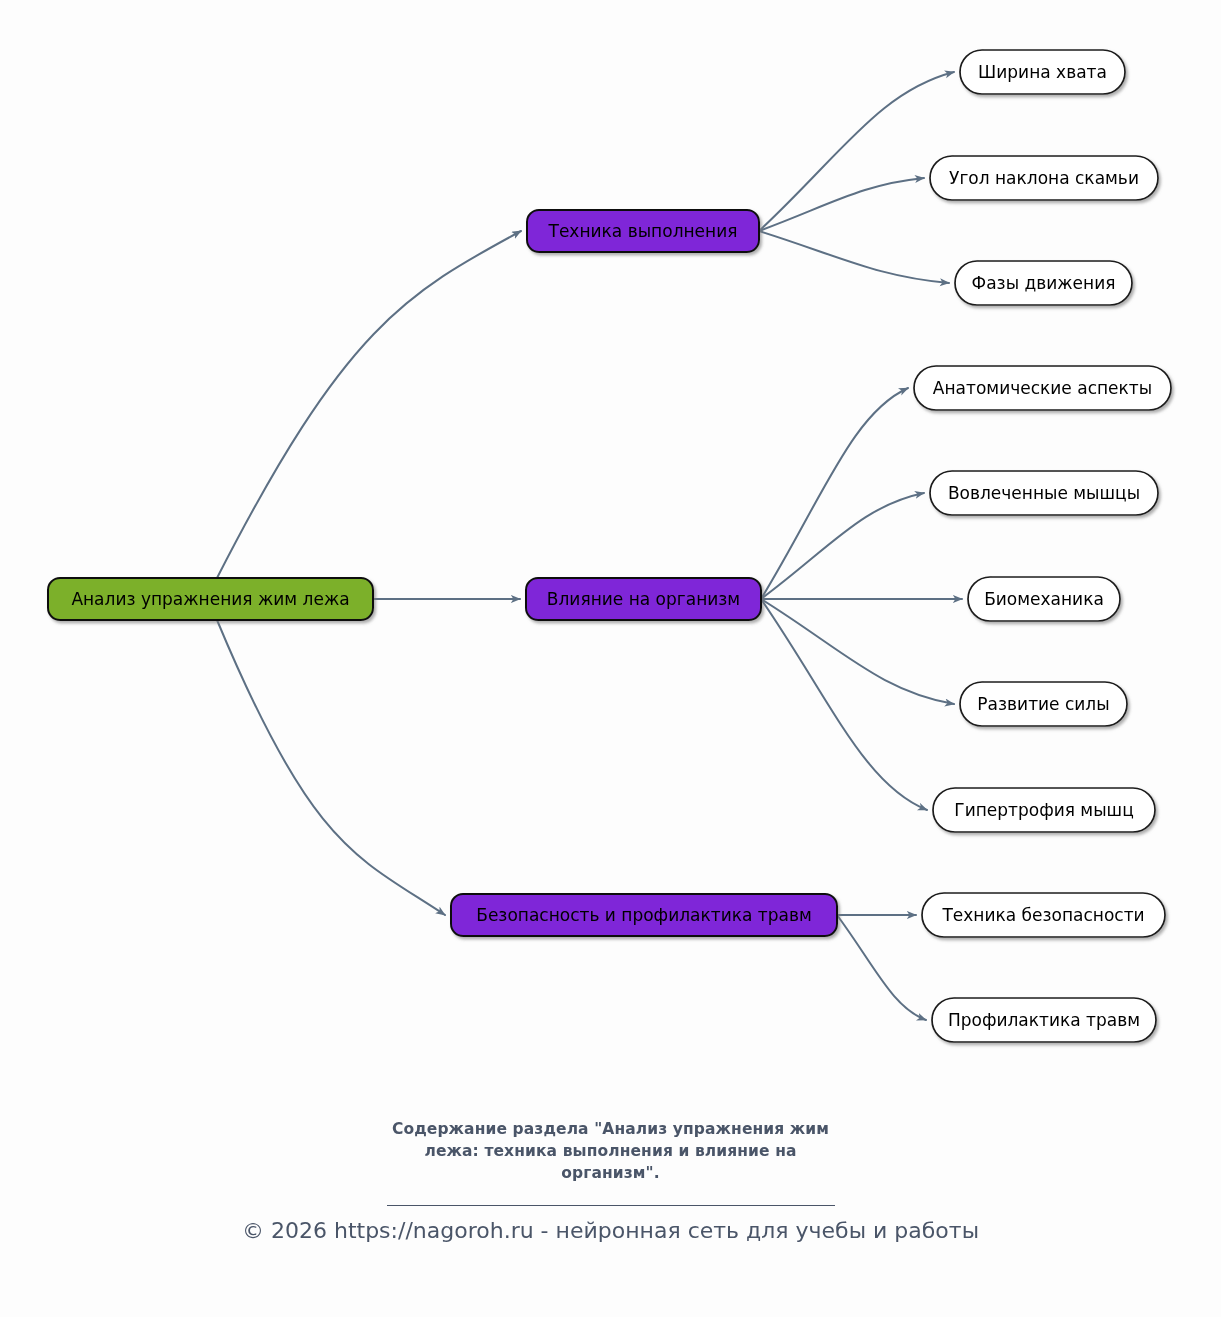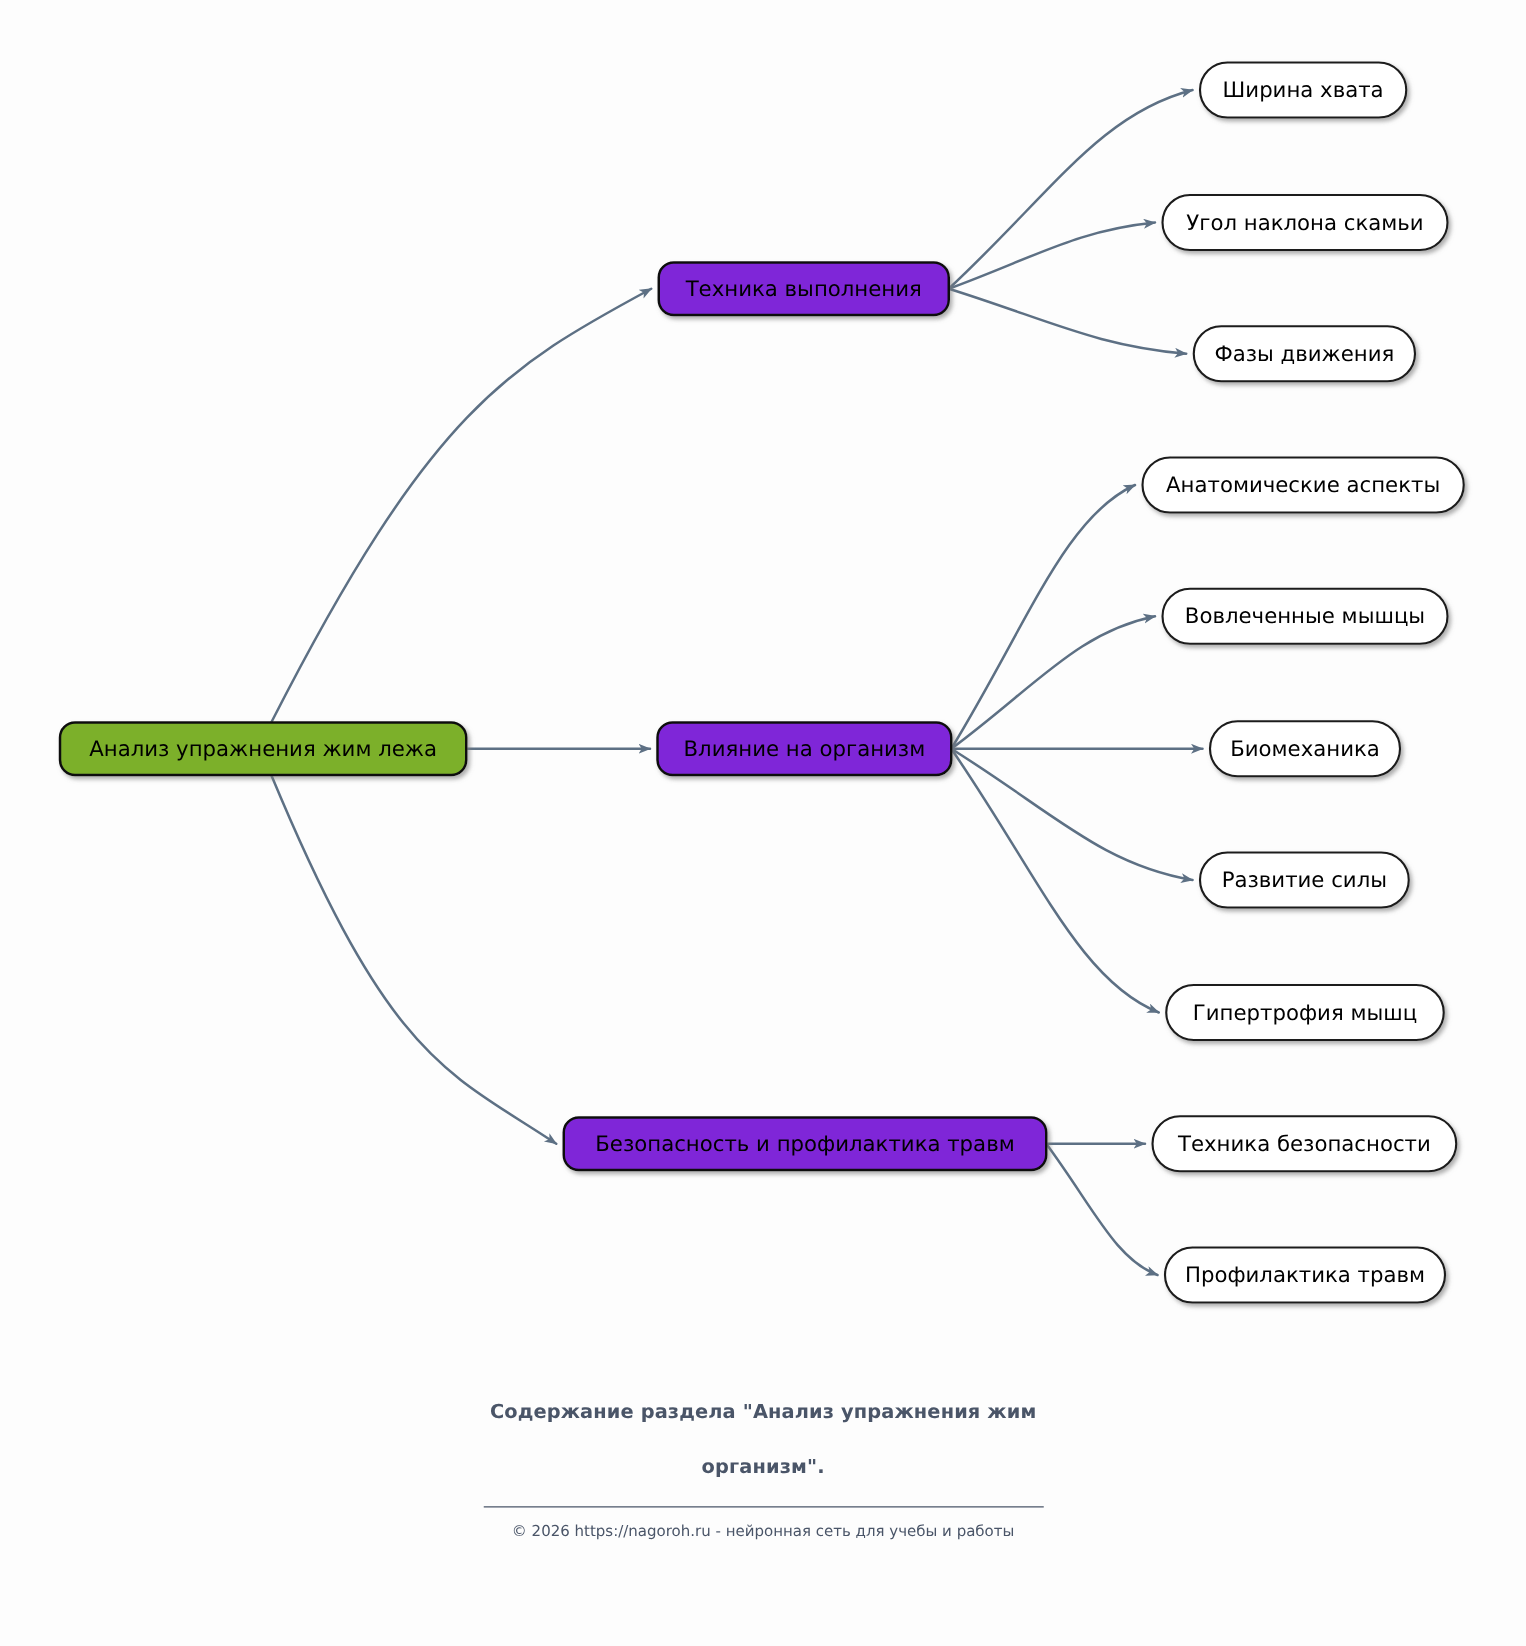--- a/index.html
+++ b/index.html
@@ -85,21 +85,21 @@
     margin: 21px auto 0 auto;
     border-top: 1.6px solid #4a5568;
   }
   .footer-credit {
     position: absolute;
     left: 0;
     top: 1218px;
     width: 1221px;
     text-align: center;
     font-family: "DejaVu Sans", "Liberation Sans", sans-serif;
-    font-size: 12px;
+    font-size: 22px;
     color: #4a5568;
   }
 </style>
 </head>
 <body>
 
 <div id="mindmap-root">
   <svg class="map-canvas" viewBox="0 0 1221 1317">
     <defs>
       <marker id="arrow-head" markerWidth="12" markerHeight="12" refX="9.2" refY="4" orient="auto" markerUnits="userSpaceOnUse">
@@ -181,20 +181,20 @@
         <g>
           <rect x="932" y="998" width="224" height="44" rx="22" ry="22" class="node-shape-leaf" filter="url(#node-shadow)"></rect>
           <text x="1044" y="1021" class="node-text node-text-leaf">Профилактика травм</text>
         </g>
       </g>
   </svg>
 
   <div class="caption-block">
     <div class="caption-text">
       <span>Содержание раздела "Анализ упражнения жим</span><br>
-      <br>
+      <span>лежа: техника выполнения и влияние на</span><br>
       <span>организм".</span>
     </div>
     <div class="caption-divider"></div>
   </div>
 
   <div class="footer-credit">© 2026 https://nagoroh.ru - нейронная сеть для учебы и работы</div>
 </div>
 
 </body></html>

